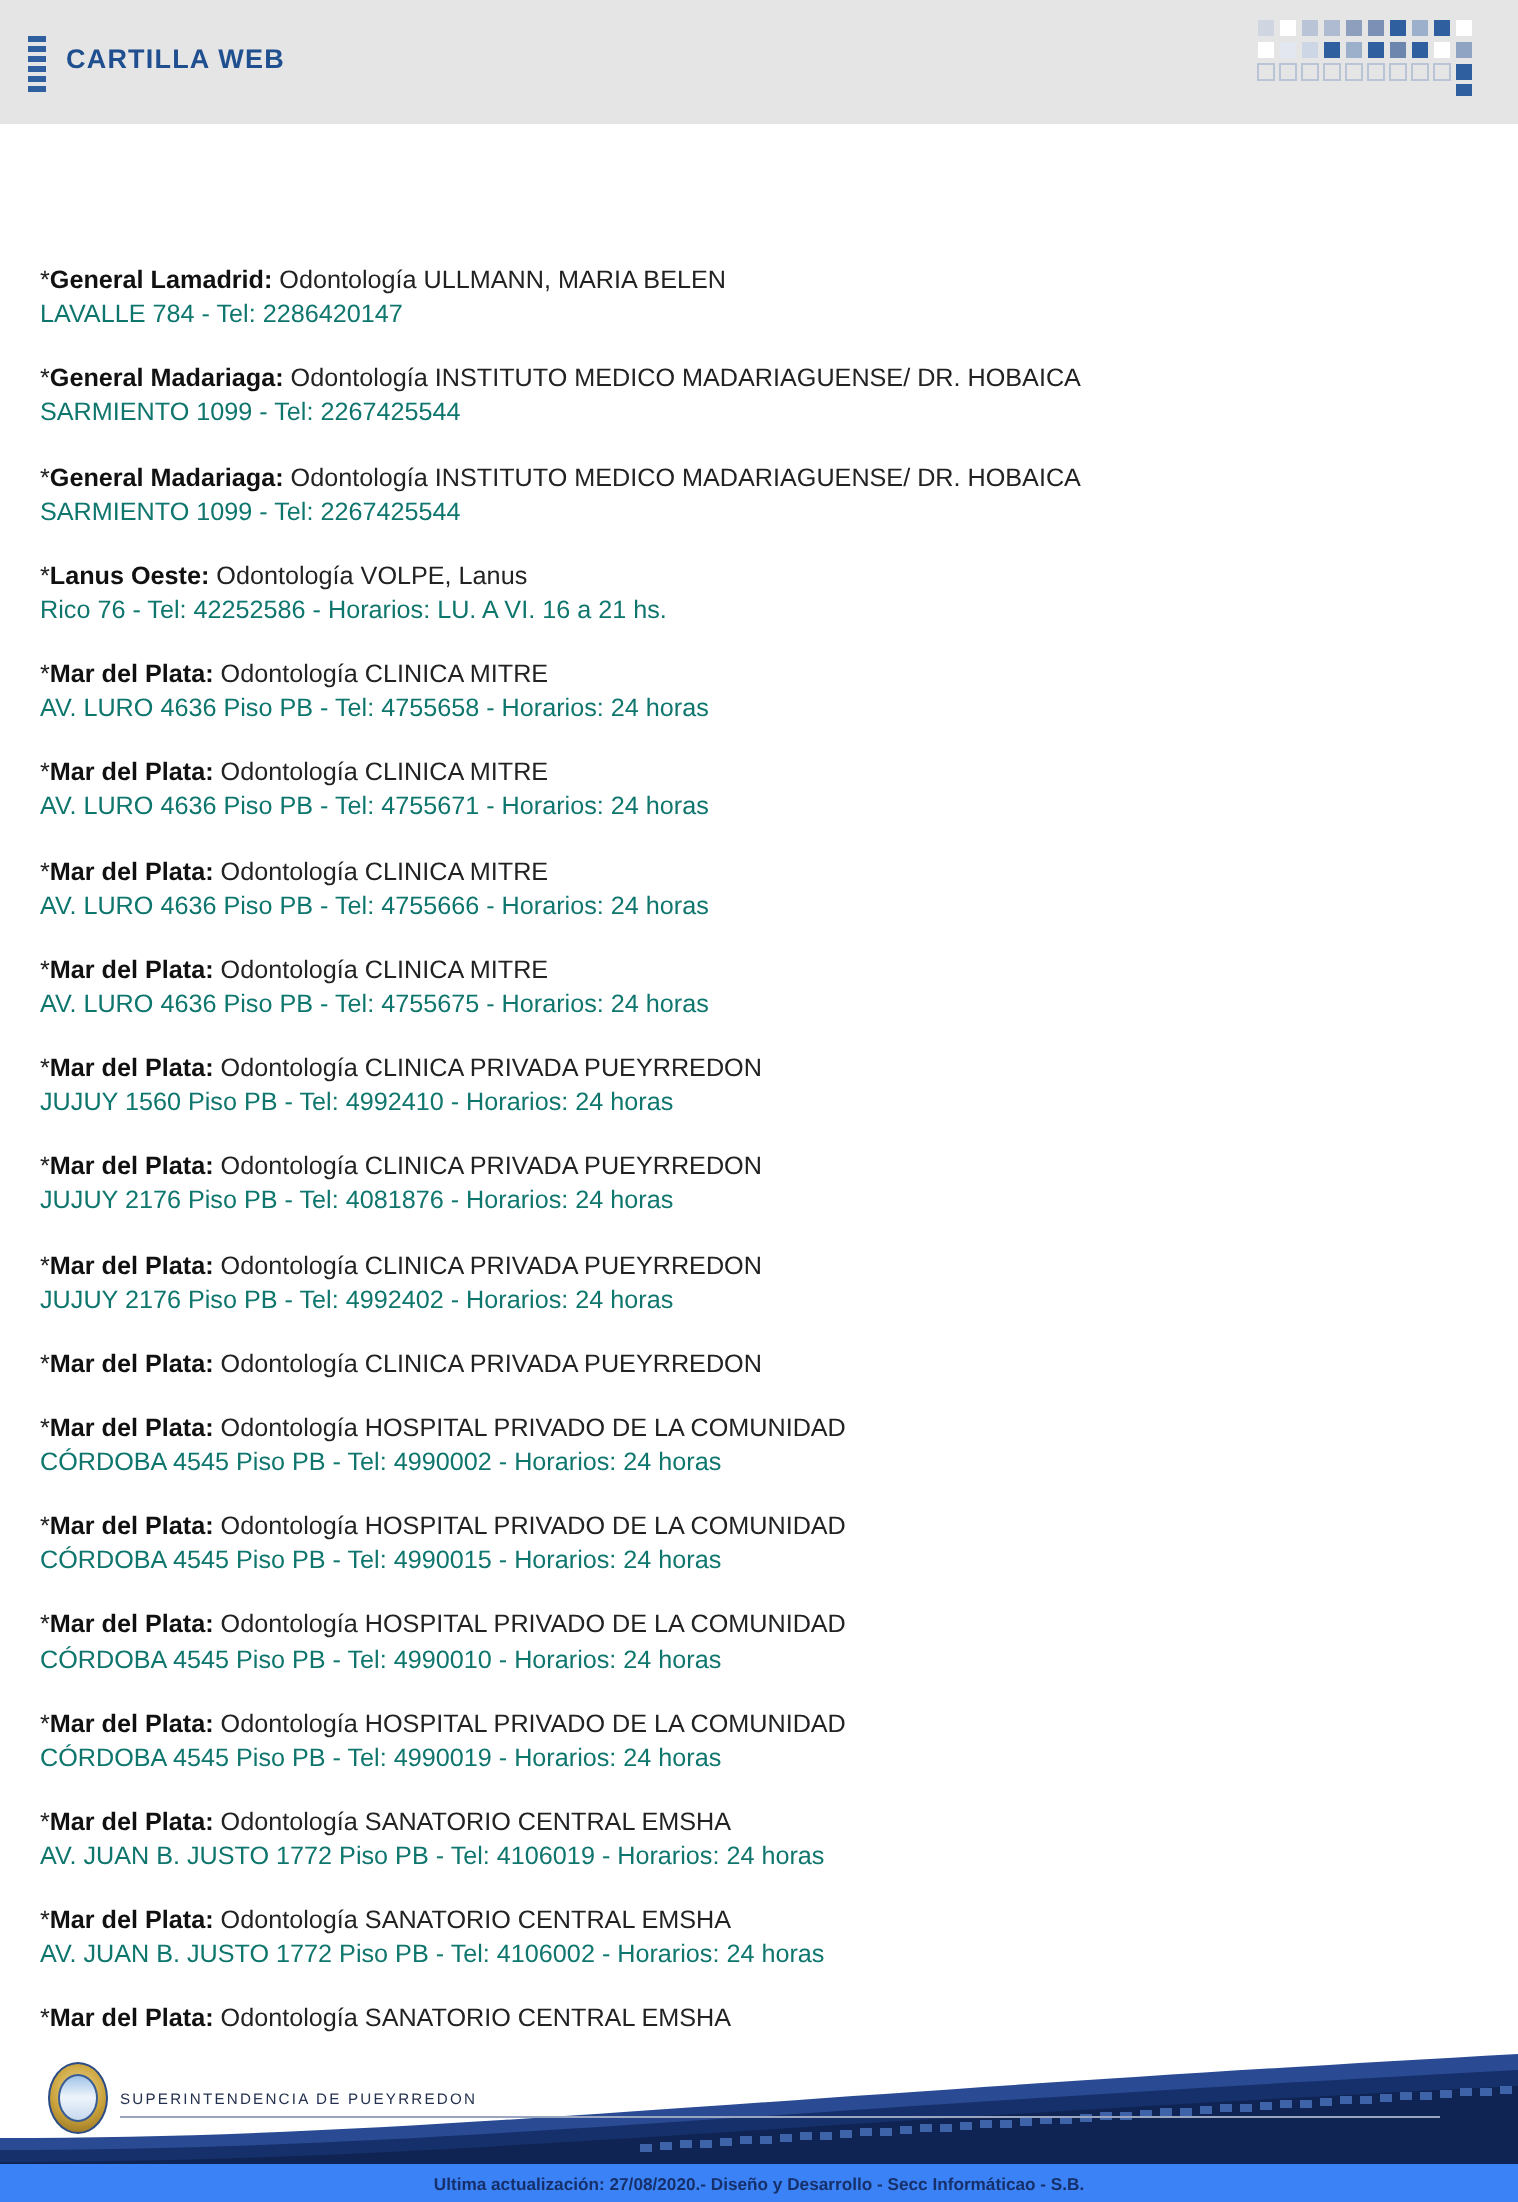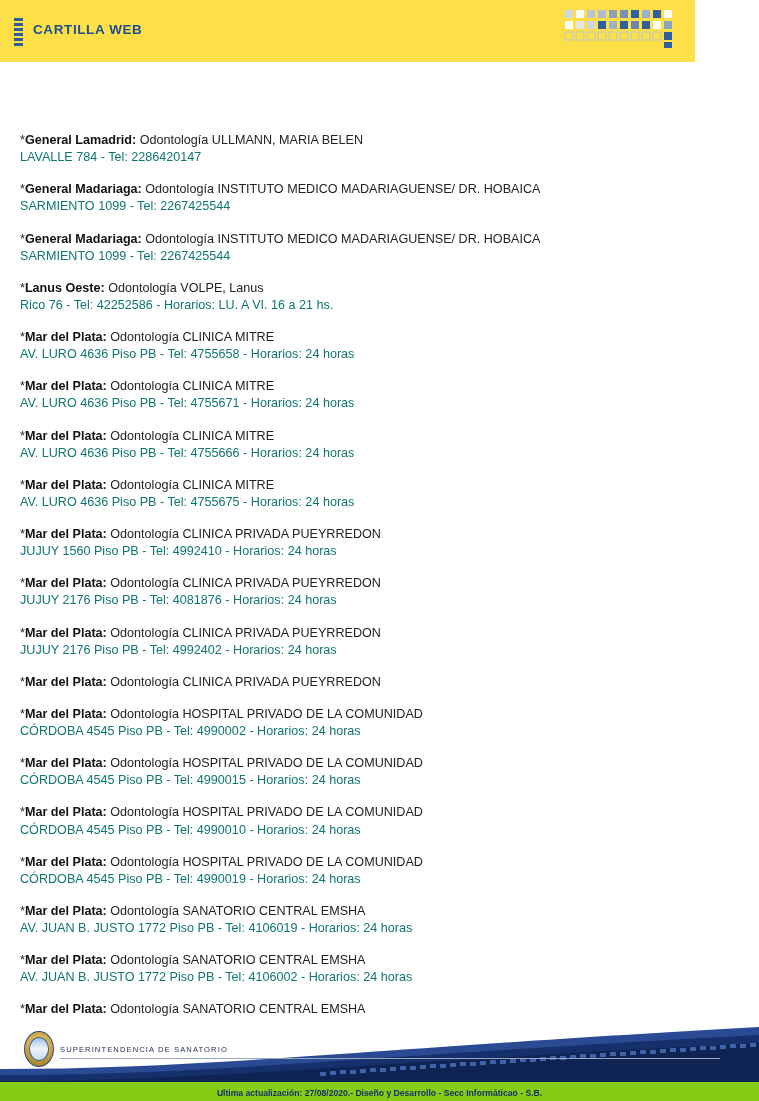--- a/index.html
+++ b/index.html
@@ -14,23 +14,23 @@
     position: relative;
     font-family: "Liberation Sans", sans-serif;
     color: #1a1a1a;
     overflow: hidden;
   }
 
   
   .header {
     position: absolute;
     top: 0; left: 0;
-    width: 695px;
+    width: 759px;
     height: 62px;
-    background: #fde047;
+    background: #e5e5e5;
   }
   .header-logo-bars {
     position: absolute;
     left: 14px;
     top: 18px;
     width: 9px;
     height: 28px;
     display: flex;
     flex-direction: column;
     justify-content: space-between;
@@ -102,21 +102,21 @@
     width: 759px;
     height: 60px;
     overflow: hidden;
   }
   .footer-bottombar {
     position: absolute;
     left: 0;
     bottom: 0;
     width: 759px;
     height: 19px;
-    background: #84cc16;
+    background: #3b82f6;
     text-align: center;
   }
   .footer-text {
     font-size: 8.6px;
     font-weight: bold;
     color: #16306b;
     line-height: 19px;
   }
   .footer-crest {
     position: absolute;
@@ -341,19 +341,19 @@
         <rect x="740" y="21" width="6" height="4"></rect>
         <rect x="750" y="20" width="6" height="4"></rect>
       </g>
     </svg>
   </div>
 
   <div class="footer-crest">
     <div class="oval"></div>
     <div class="inner"></div>
   </div>
-  <div class="footer-org">SUPERINTENDENCIA  DE  SANATORIO</div>
+  <div class="footer-org">SUPERINTENDENCIA  DE  PUEYRREDON</div>
   <div class="footer-rule"></div>
 
   <div class="footer-bottombar">
     <span class="footer-text">Ultima actualización: 27/08/2020.- Diseño y Desarrollo - Secc Informáticao - S.B.</span>
   </div>
 </div>
 
 </body></html>

